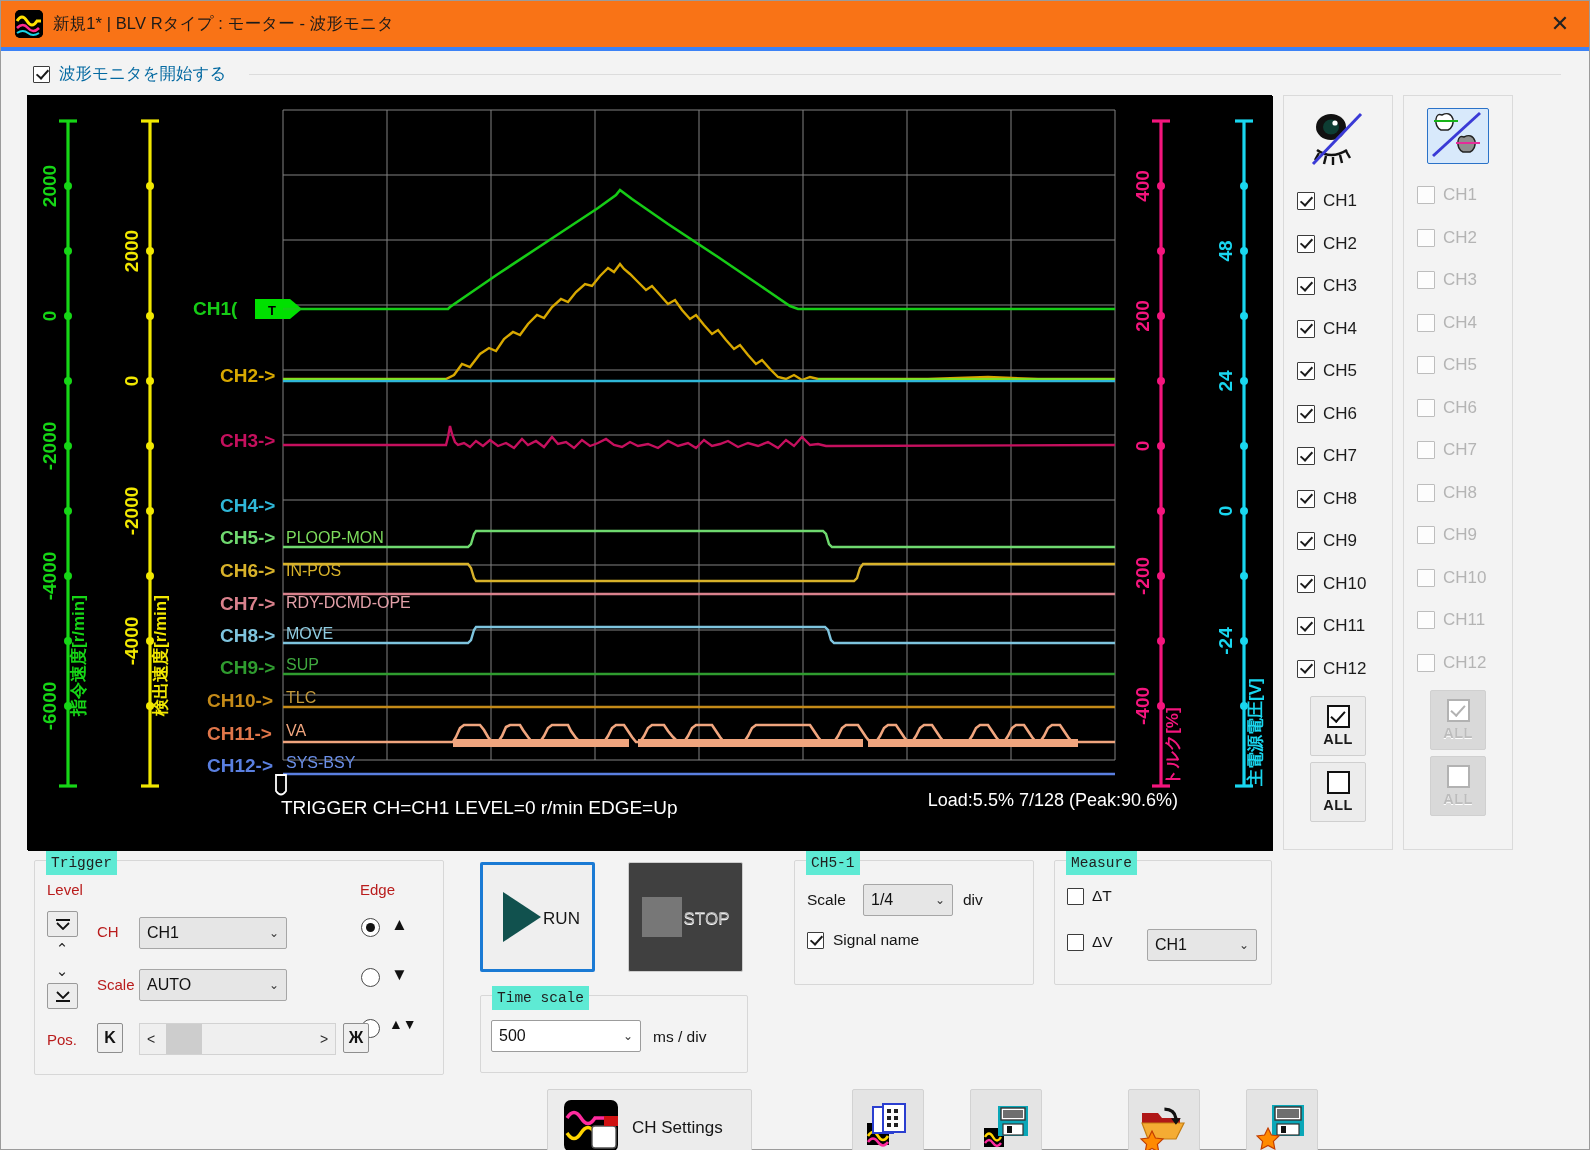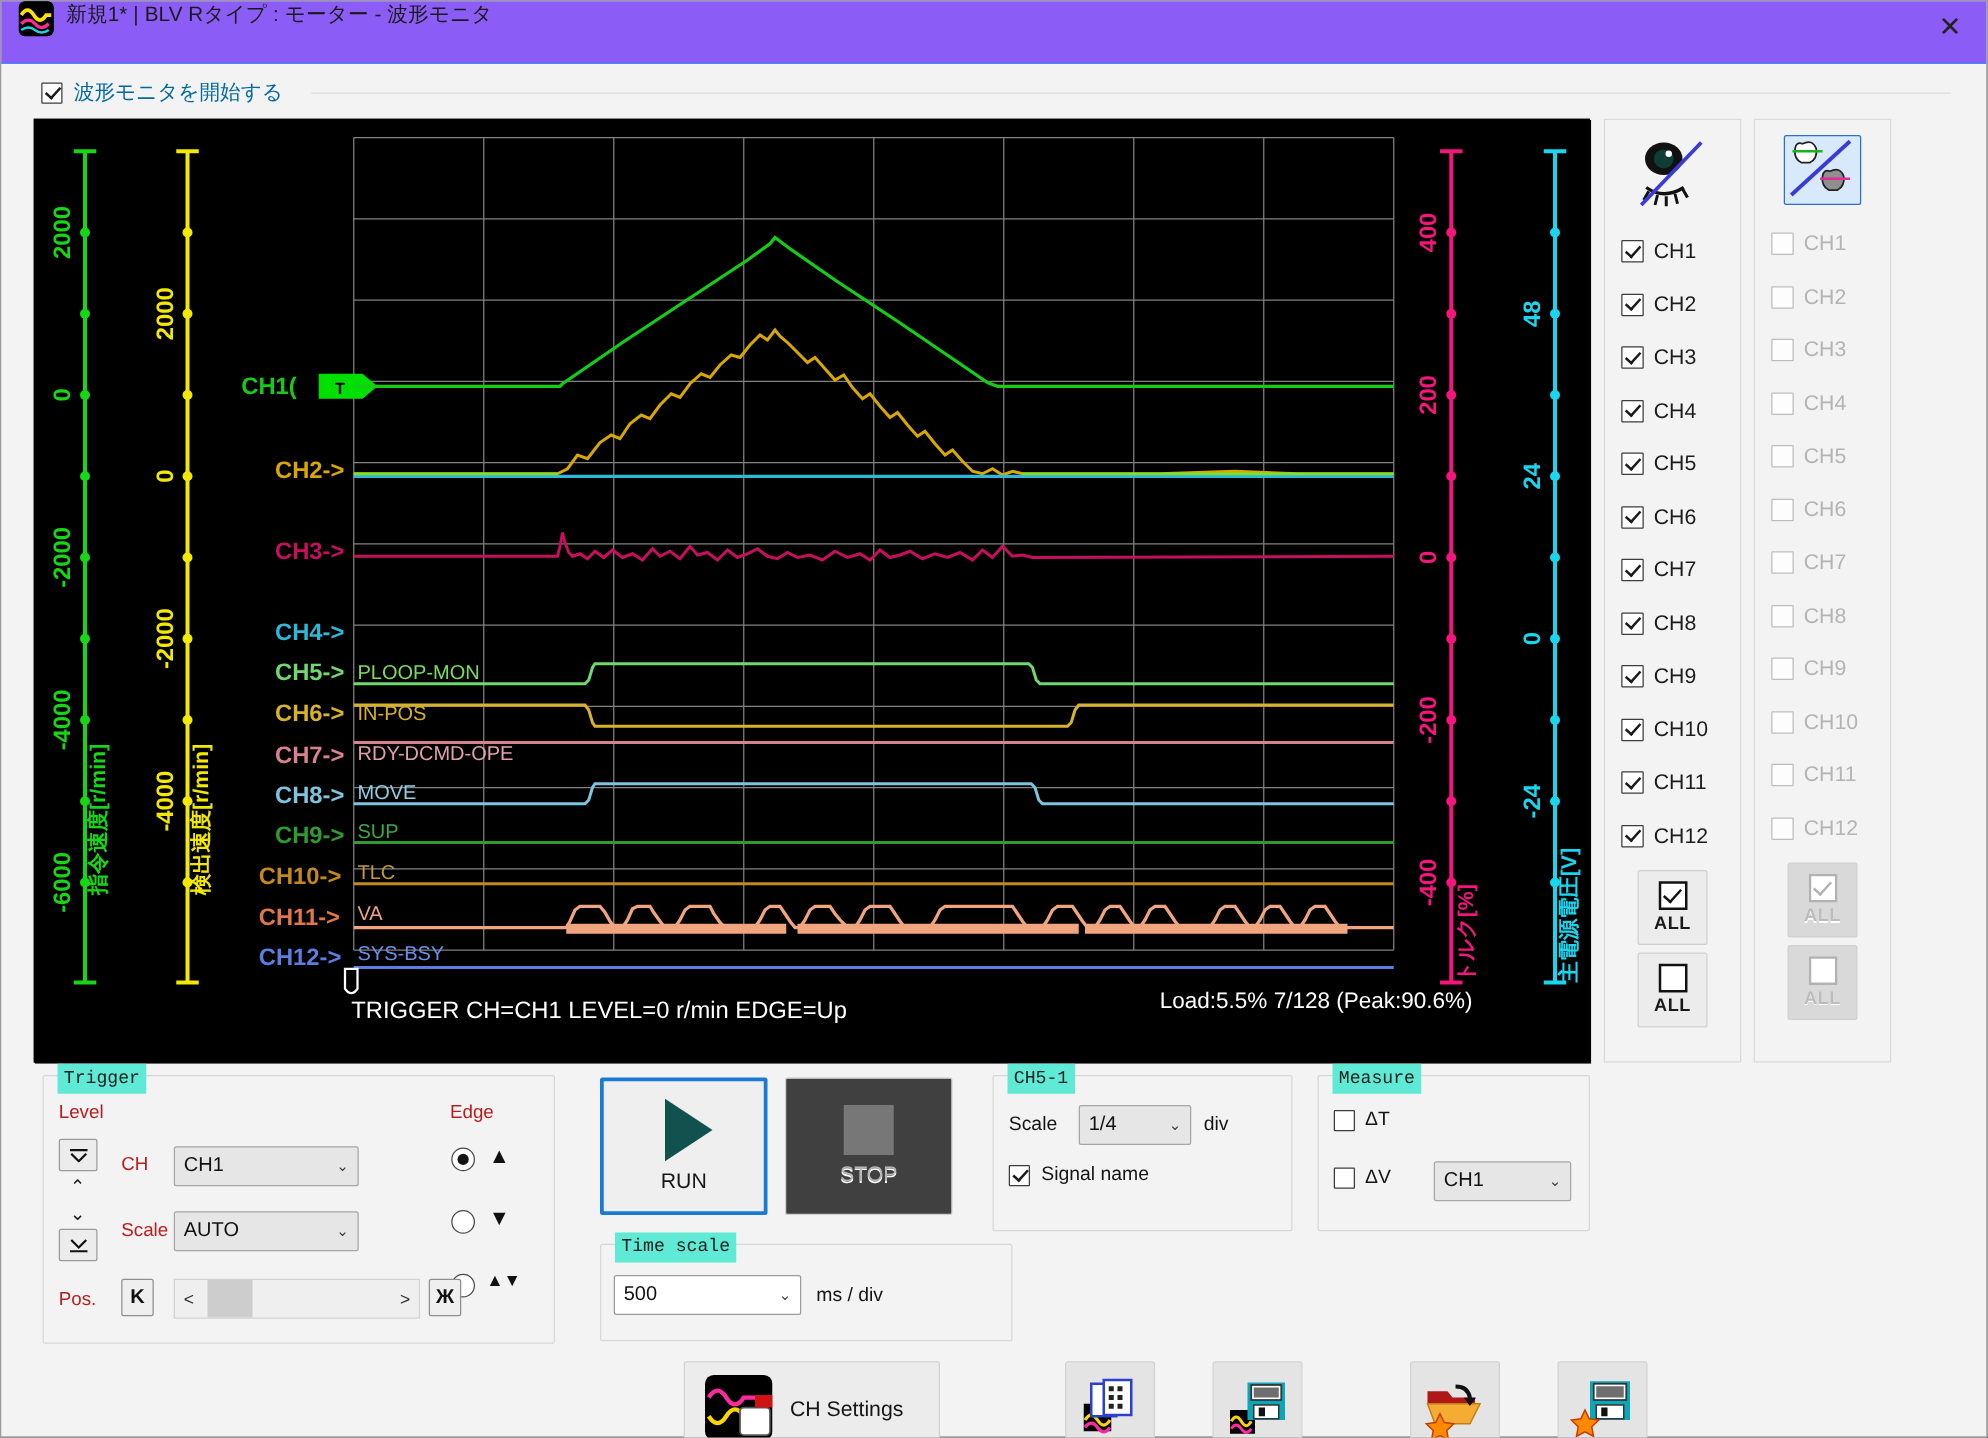--- a/index.html
+++ b/index.html
@@ -12,24 +12,24 @@
   }
   .window {
     width:1590px; height:1150px;
     border:1px solid #9b9b9b;
     background:#f3f3f3;
     display:flex; flex-direction:column;
     position:relative;
   }
   
   .titlebar {
-    height:50px; background:#8b5cf6;
-    display:flex; 
+    height:50px; background:#f97316;
+    display:flex; align-items:center;
     padding:0 6px 0 14px; flex:0 0 50px;
-    border-bottom:1px solid #3b82f6;
+    border-bottom:4px solid #3b82f6;
   }
   .app-icon {
     width:28px;height:28px;border-radius:5px;background:#000;
     margin-right:10px;flex:0 0 28px;position:relative;overflow:hidden;
   }
   .app-icon svg{display:block}
   .title-text { font-size:16.5px; color:#1a1a1a; letter-spacing:0.1px; }
   .title-spacer{flex:1}
   .close-btn {
     width:46px;height:42px;display:flex;align-items:center;justify-content:center;
@@ -117,30 +117,30 @@
   .edgeglyph{position:absolute;font-size:17px;color:#111;line-height:1}
   .posbar{position:absolute;left:104px;top:162px;width:197px;height:32px;background:#efefef;border:1px solid #d2d2d2;
     display:flex;align-items:center}
   .posbar .ar{width:22px;text-align:center;font-size:14px;color:#2c2c2c}
   .posthumb{width:36px;height:30px;background:#cdcdcd;margin-left:4px}
   .endbtn{position:absolute;width:26px;height:30px;background:#efefef;border:1px solid #8e8e8e;
     display:flex;align-items:center;justify-content:center;font-size:16px;font-weight:bold;color:#111;border-radius:2px}
   
   .runzone{margin-left:36px;width:290px;position:relative;height:215px}
   .bigbtn{
-    position:absolute;width:134px;height:110px;background:#ececec;border:1px solid #c6c6c6;
-    display:flex;flex-direction:column;align-items:center;justify-content:center;gap:2px;border-radius:2px;
+    position:absolute;width:115px;height:110px;background:#ececec;border:1px solid #c6c6c6;
+    display:flex;align-items:center;justify-content:center;gap:2px;border-radius:2px;
   }
   #run-button{left:0;top:2px;border:3px solid #1a7ad4;background:#efefef}
   #stop-button{left:148px;top:2px;background:#404040;border:1px solid #cdcdcd}
   .tri{width:0;height:0;border-left:38px solid #11514e;border-top:25px solid transparent;border-bottom:25px solid transparent;margin-left:8px}
   .sq{width:40px;height:40px;background:#777}
   .bigbtn .cap{font-size:17px;color:#161616;margin-top:4px}
   #stop-button .cap{color:#b6b6b6;text-shadow:0 1px 0 #fff}
-  #timescale-group{position:absolute;left:0;top:135px;width:330px;height:78px}
+  #timescale-group{position:absolute;left:0;top:135px;width:268px;height:78px}
   
   #ch512-group{width:240px;height:125px;margin-left:24px}
   #measure-group{width:218px;height:125px;margin-left:20px}
   .gl{position:absolute;font-size:15.5px;color:#141414}
   
   .lowrow{display:flex;padding:14px 26px 0 26px;align-items:flex-start}
   .chsetbtn{
     width:205px;height:78px;background:#ececec;border:1px solid #d2d2d2;border-radius:2px;
     display:flex;align-items:center;gap:14px;padding-left:16px;margin-left:520px;
   }

